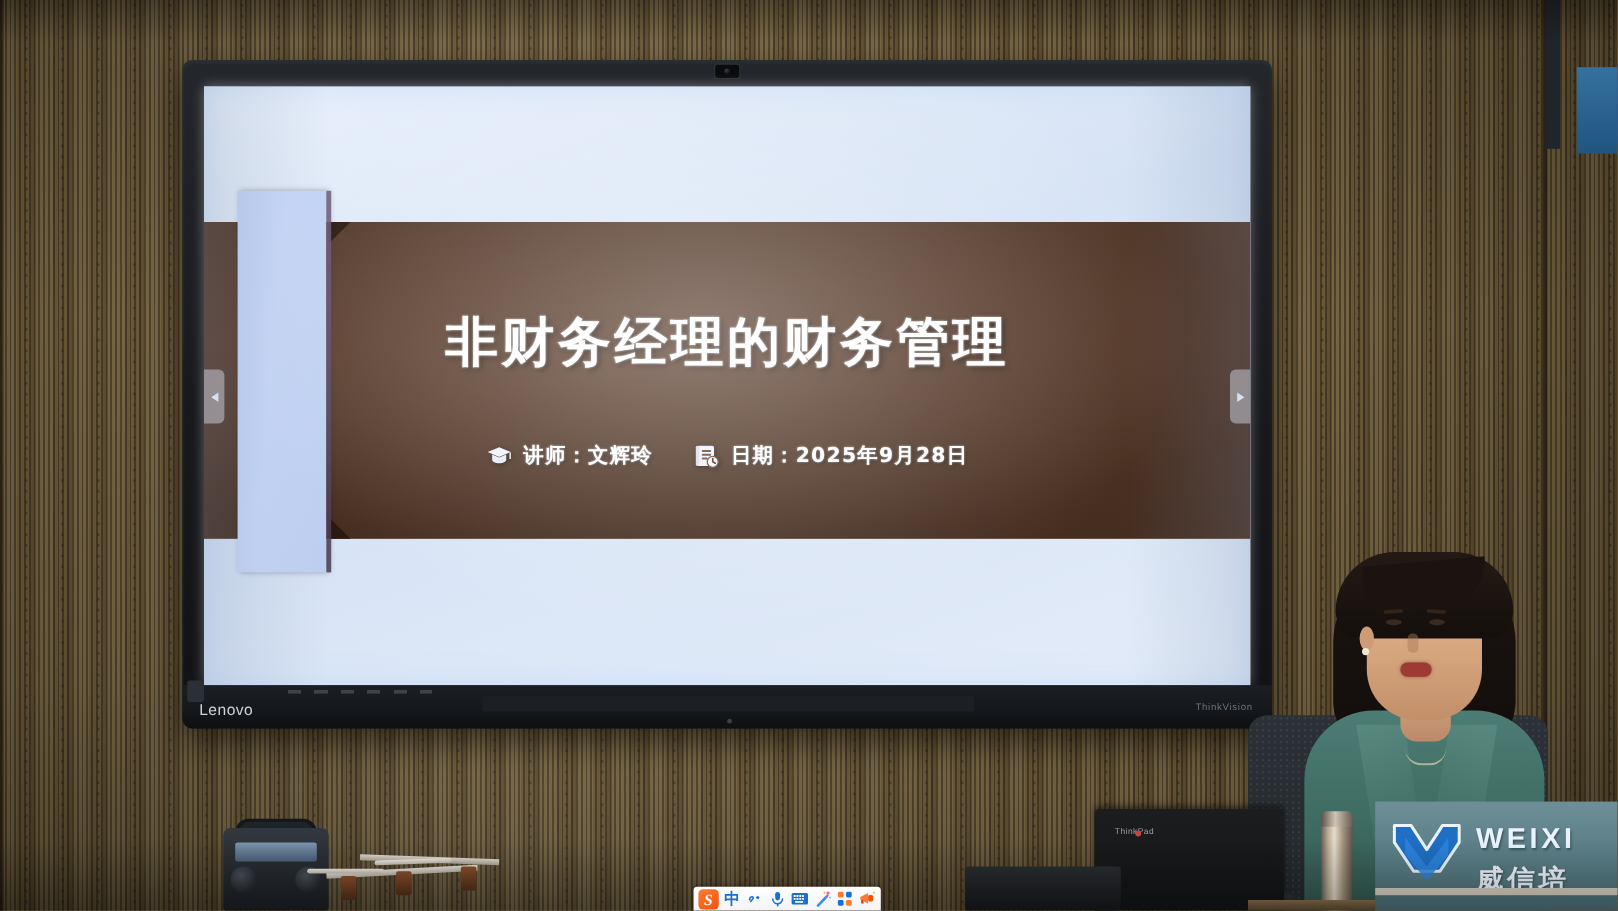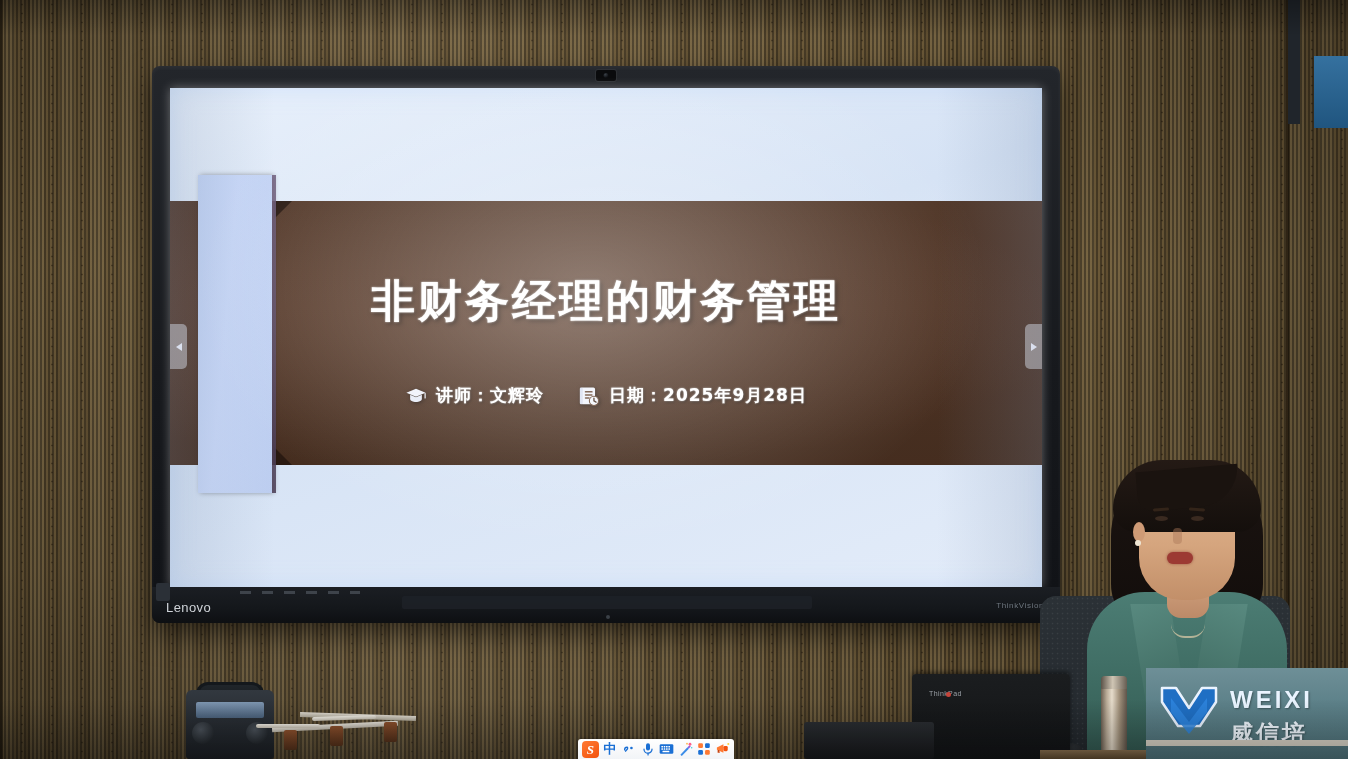--- a/index.html
+++ b/index.html
@@ -49,21 +49,21 @@
   .door-lower2 { position:absolute; left:1314px; top:56px; width:34px; height:72px; background:linear-gradient(180deg,#35719f,#20557f); }
 
   
   .right-dark {
     position:absolute; left:1288px; top:0; width:12px; height:124px;
     background:#20252b;
   }
 
   
   #display {
-    position:absolute; left:152px; top:66px; width:908px; height:557px;
+    position:absolute; left:152px; top:50px; width:908px; height:557px;
     background:linear-gradient(180deg,#23262b 0%, #17191d 55%, #101216 100%);
     border-radius:8px;
     box-shadow:0 12px 28px rgba(0,0,0,0.55), 0 2px 4px rgba(255,255,255,0.05) inset;
   }
   .bezel-top { position:absolute; left:0; top:0; width:100%; height:22px; }
   .camera-notch {
     position:absolute; left:50%; top:4px; transform:translateX(-50%);
     width:20px; height:11px; background:#0a0b0d; border-radius:2px;
     box-shadow:0 0 0 1px rgba(255,255,255,0.05);
   }

